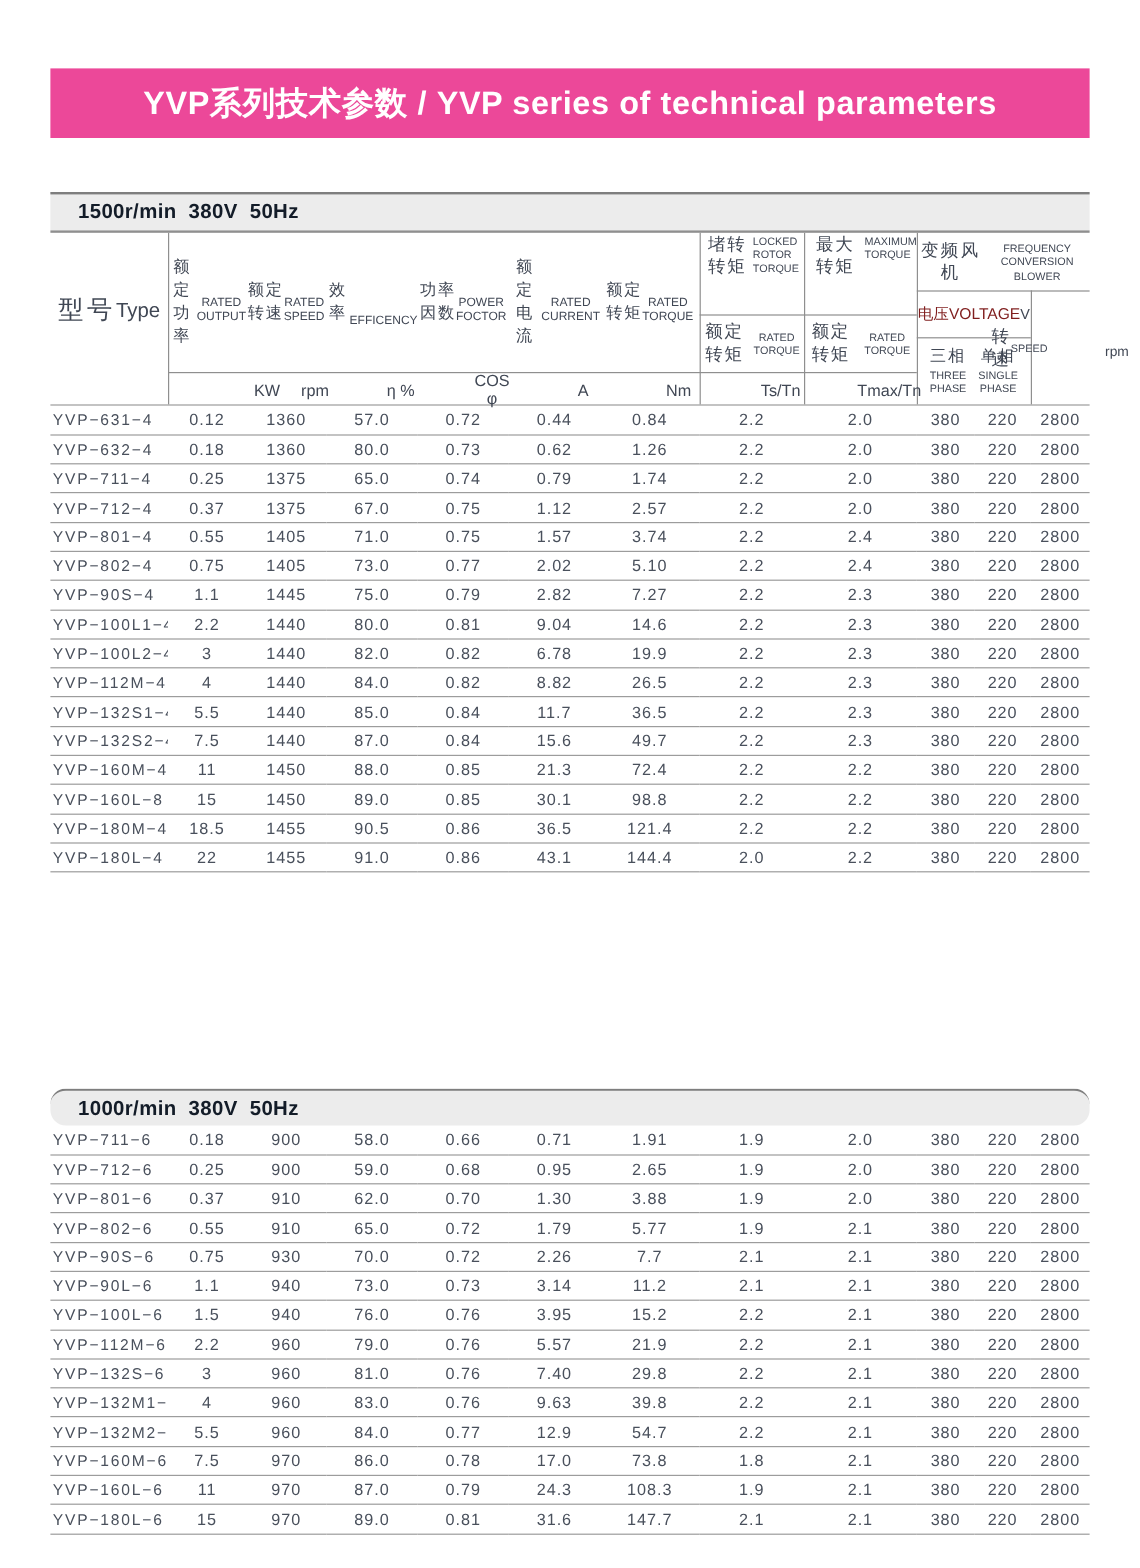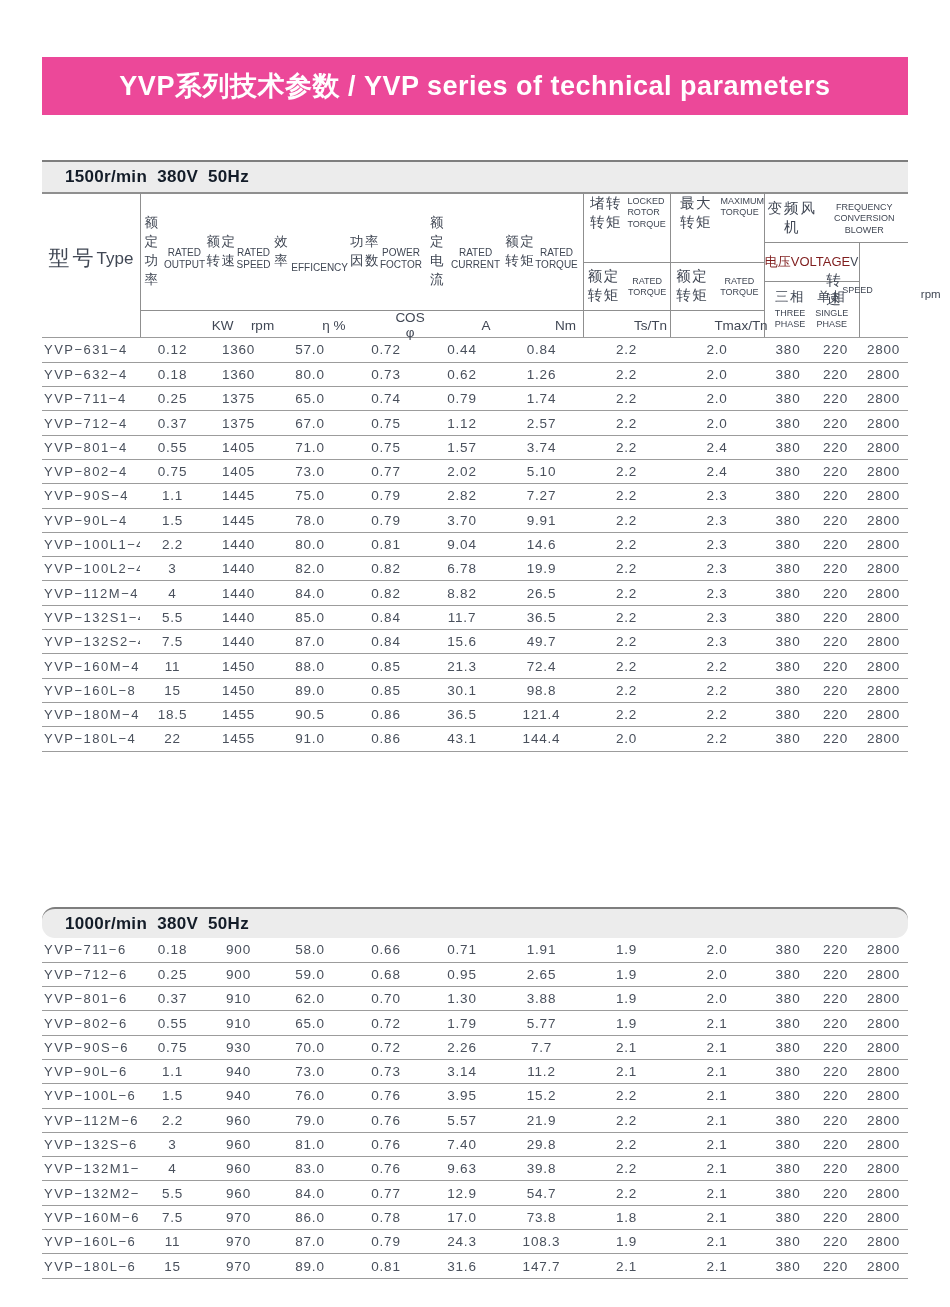--- a/index.html
+++ b/index.html
@@ -285,34 +285,20 @@
         <td>0.79</td>
         <td>2.82</td>
         <td>7.27</td>
         <td>2.2</td>
         <td>2.3</td>
         <td>380</td>
         <td>220</td>
         <td>2800</td>
       </tr>
       <tr>
-        <td class="c-type">YVP−90L−4</td>
-        <td>1.5</td>
-        <td>1445</td>
-        <td>78.0</td>
-        <td>0.79</td>
-        <td>3.70</td>
-        <td>9.91</td>
-        <td>2.2</td>
-        <td>2.3</td>
-        <td>380</td>
-        <td>220</td>
-        <td>2800</td>
-      </tr>
-      <tr>
         <td class="c-type">YVP−100L1−4</td>
         <td>2.2</td>
         <td>1440</td>
         <td>80.0</td>
         <td>0.81</td>
         <td>9.04</td>
         <td>14.6</td>
         <td>2.2</td>
         <td>2.3</td>
         <td>380</td>

